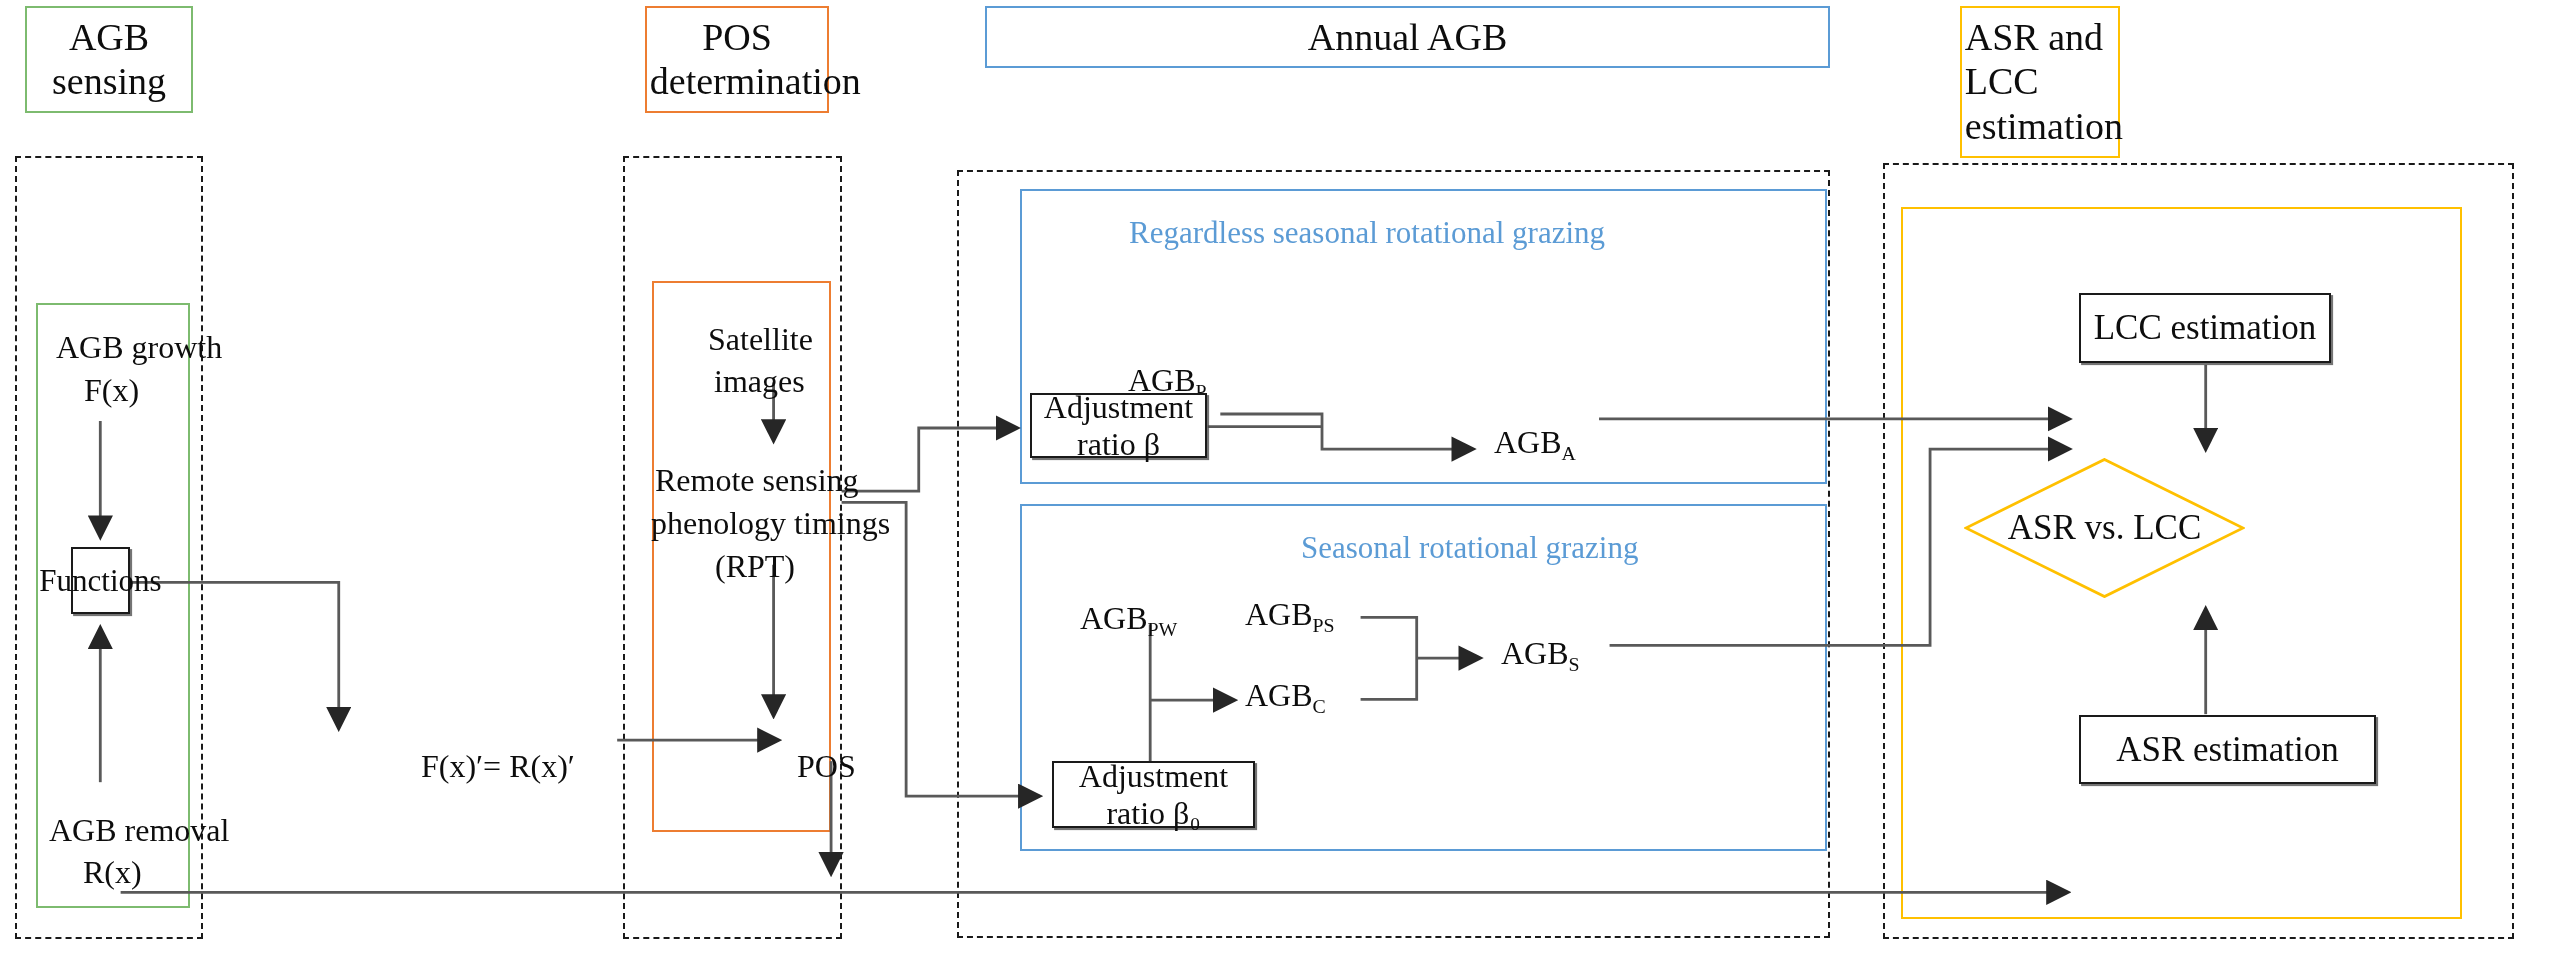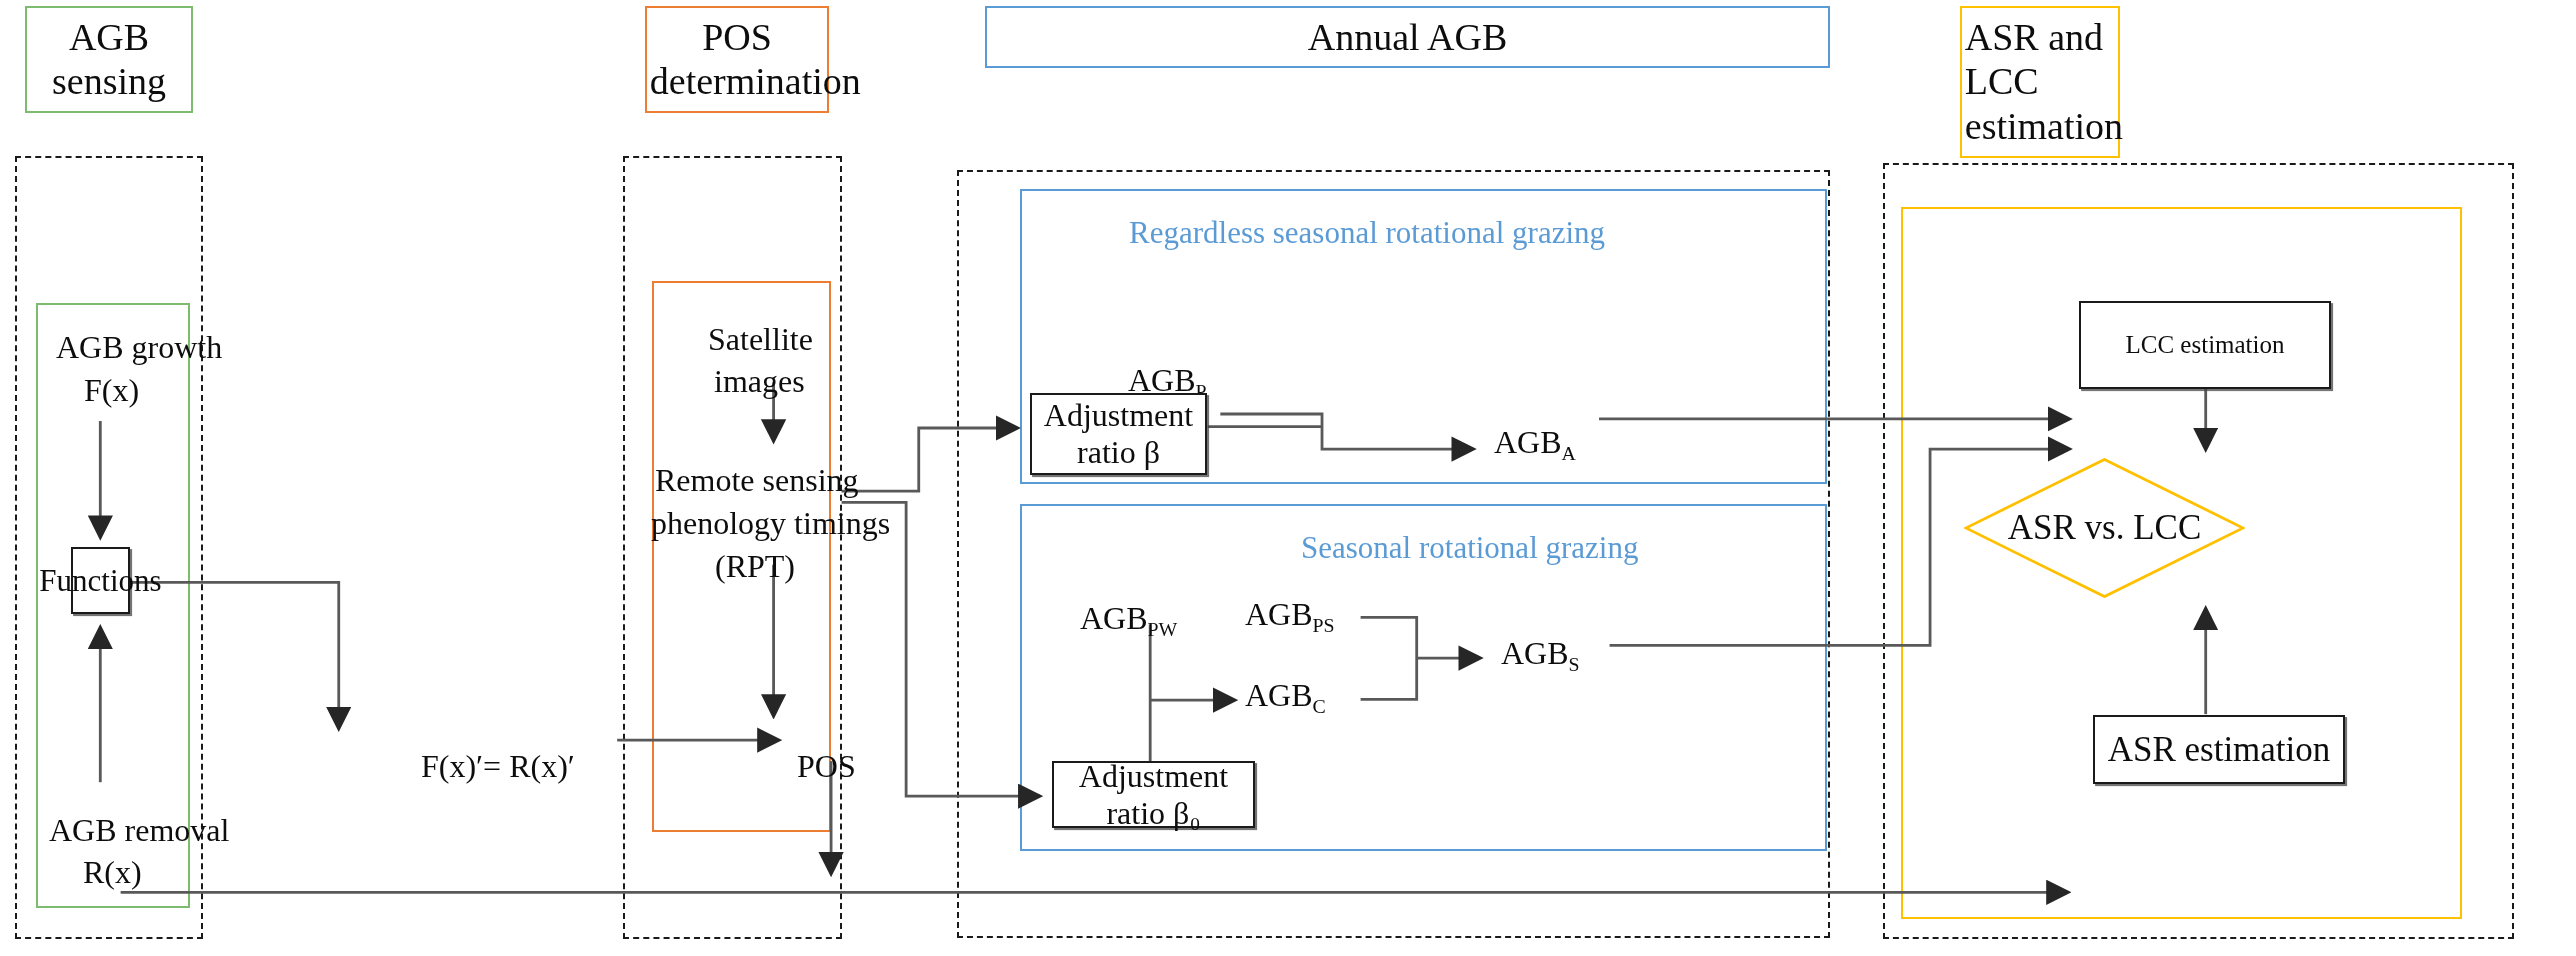--- a/index.html
+++ b/index.html
@@ -118,24 +118,24 @@
       <div class="lbl" style="left: 1128px; top: 364px;">AGB<sub>P</sub></div>
       <div class="lbl" style="left: 1494px; top: 426px;">AGB<sub>A</sub></div>
       <div class="lbl" style="left: 1080px; top: 602px;">AGB<sub>PW</sub></div>
       <div class="lbl" style="left: 1245px; top: 598px;">AGB<sub>PS</sub></div>
       <div class="lbl" style="left: 1245px; top: 679px;">AGB<sub>C</sub></div>
       <div class="lbl" style="left: 1501px; top: 637px;">AGB<sub>S</sub></div>
     </div>
 
   <div id="boxes">
       <div class="nodebox" style="left: 71px; top: 547px; width: 59px; height: 67px; font-size: 31px;">Functions</div>
-      <div class="nodebox" style="left: 1030px; top: 393px; width: 177px; height: 82px; font-size: 32px;">Adjustment ratio β</div>
+      <div class="nodebox" style="left: 1030px; top: 393px; width: 177px; height: 65px; font-size: 32px;">Adjustment ratio β</div>
       <div class="nodebox" style="left: 1052px; top: 761px; width: 203px; height: 67px; font-size: 32px;">Adjustment ratio β₀</div>
-      <div class="nodebox" style="left: 2079px; top: 293px; width: 252px; height: 88px; font-size: 25px; margin-top: 8px;">LCC estimation</div>
-      <div class="nodebox" style="left: 2079px; top: 715px; width: 252px; height: 69px; font-size: 35px; margin-left: 14px;">ASR estimation</div>
+      <div class="nodebox" style="left: 2079px; top: 293px; width: 252px; height: 70px; font-size: 35px;">LCC estimation</div>
+      <div class="nodebox" style="left: 2079px; top: 715px; width: 297px; height: 69px; font-size: 35px;">ASR estimation</div>
     </div>
 
   <div class="diamond" id="dia" style="left: 1964px; top: 458px; width: 281px; height: 140px;">
     <svg id="diasvg" width="281" height="140" viewBox="0 0 400 200">
         <polygon points="200,2 398,100 200,198 2,100" fill="#fff" stroke="#FFC000" stroke-width="4"></polygon>
       </svg>
     <div class="dtext" id="diatext">ASR vs. LCC</div>
   </div>
 
 </div>

